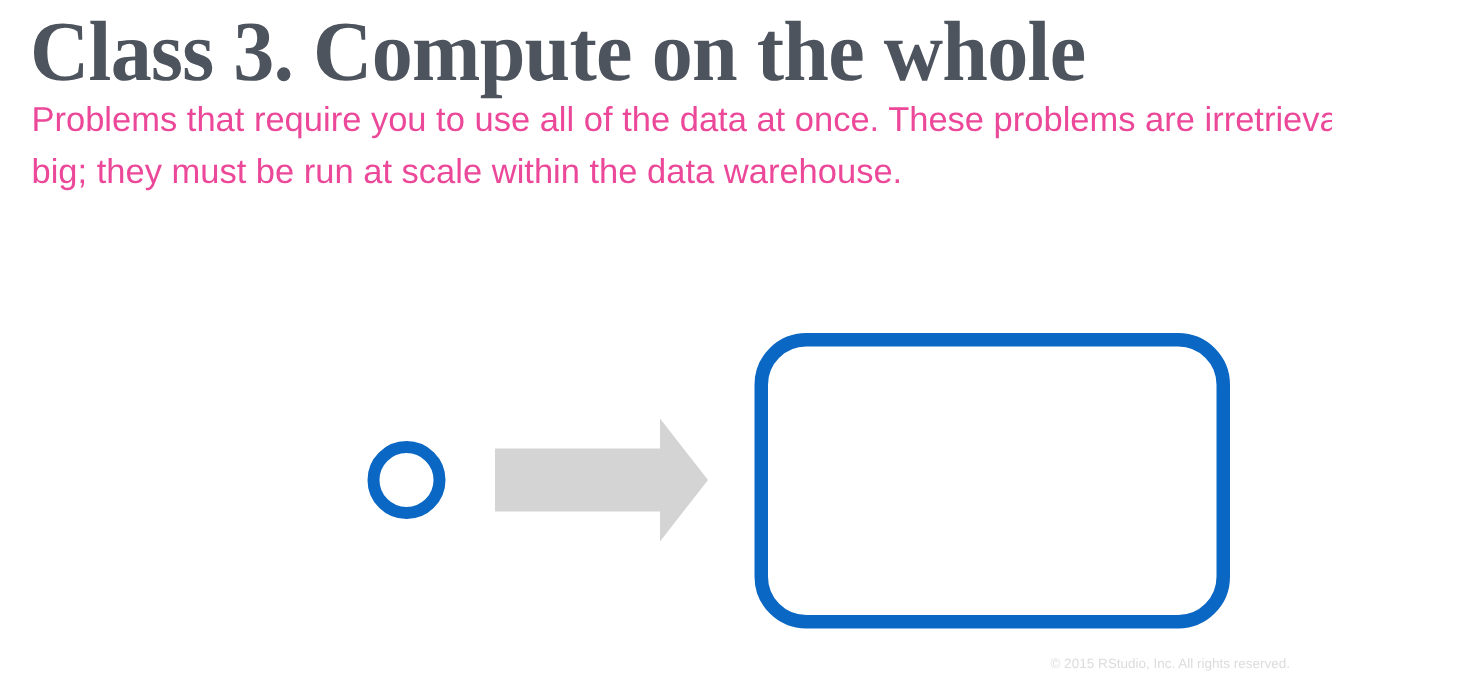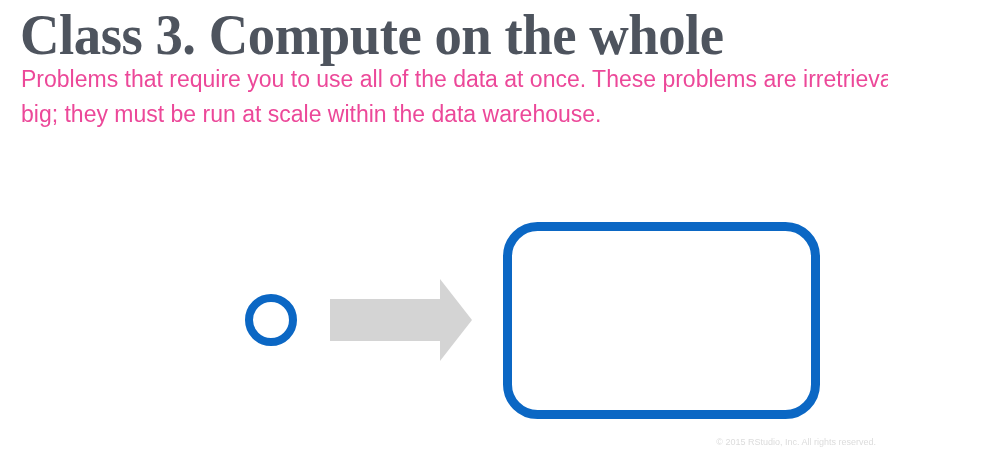--- a/index.html
+++ b/index.html
@@ -60,21 +60,21 @@
     width: 982px;
     height: 235px;
   }
   #diagram svg {
     display: block;
   }
 
   
   #copyright {
     position: absolute;
-    right: 12px;
+    right: 28px;
     bottom: 4px;
     margin: 0;
     font-family: "Liberation Sans", sans-serif;
     font-size: 9px;
     line-height: 12px;
     color: #dcdcdc;
     white-space: nowrap;
   }
 </style>
 </head>

